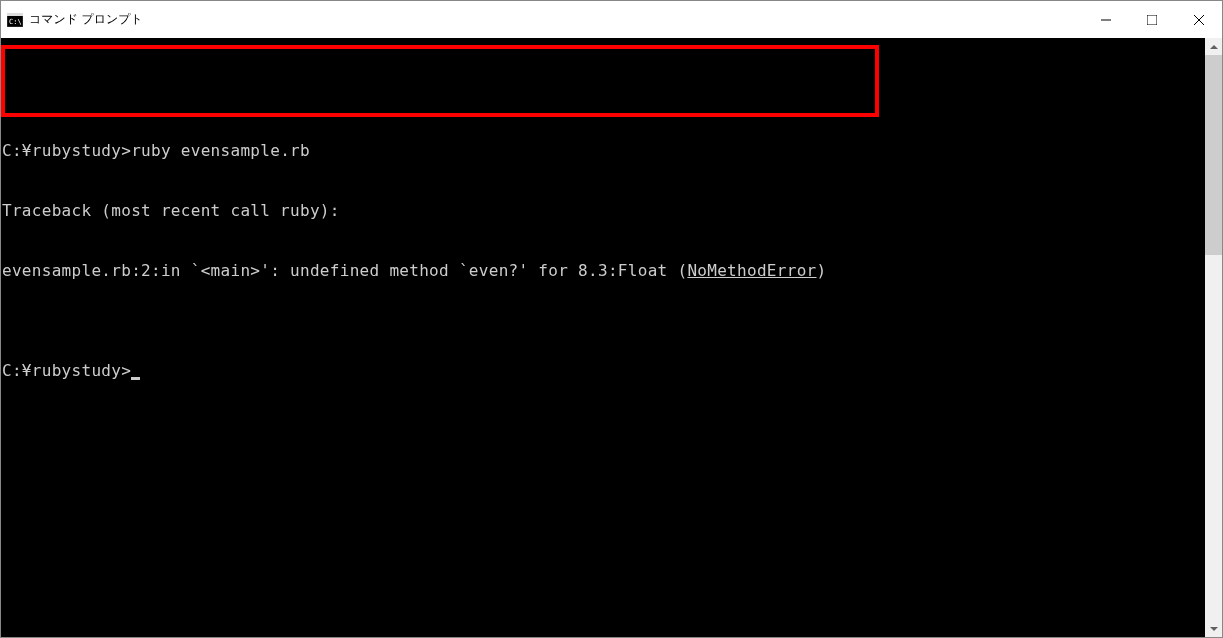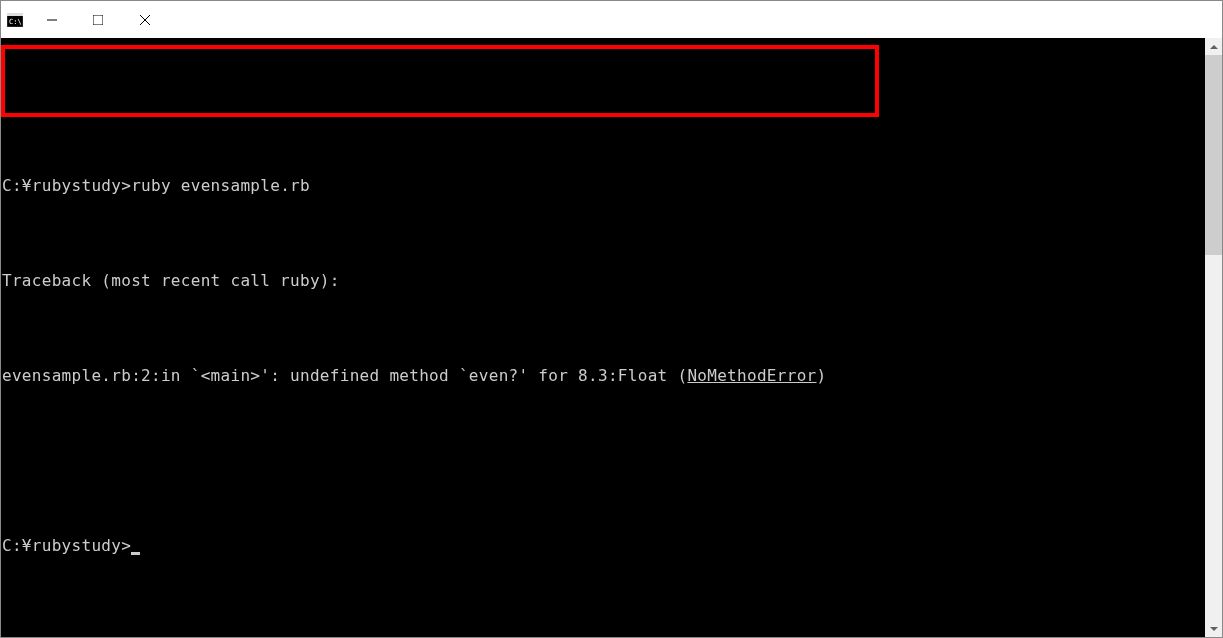--- a/index.html
+++ b/index.html
@@ -88,21 +88,20 @@
       color: #cccccc;
       font-family: 'MS Gothic', 'Consolas', monospace;
       font-size: 16px;
       line-height: 20px;
       white-space: pre;
       padding-left: 1px;
       letter-spacing: 0.3px;
     }
     .terminal-line {
       display: block;
-      margin-top: 35px;
     }
     .underline {
       text-decoration: underline;
     }
     .cursor {
       display: inline-block;
       width: 9px;
       height: 3px;
       background: #cccccc;
       vertical-align: bottom;
@@ -146,20 +145,21 @@
 
 <div class="window">
   <div class="titlebar">
     <div class="titlebar-icon">
       <svg viewBox="0 0 16 14">
         <rect x="0" y="0" width="16" height="14" fill="#000000" stroke="#888" stroke-width="0.5"></rect>
         <rect x="0" y="0" width="16" height="3" fill="#dddddd"></rect>
         <text x="2" y="11" font-size="7" fill="#ffffff" font-family="monospace">C:\</text>
       </svg>
     </div>
+    <div class="titlebar-title">コマンド プロンプト</div>
     <div class="titlebar-controls">
       <div class="titlebar-btn">
         <svg width="10" height="10" viewBox="0 0 10 10">
           <line x1="0" y1="5" x2="10" y2="5" stroke="#000" stroke-width="1"></line>
         </svg>
       </div>
       <div class="titlebar-btn">
         <svg width="10" height="10" viewBox="0 0 10 10">
           <rect x="0" y="0" width="10" height="10" fill="none" stroke="#000" stroke-width="1"></rect>
         </svg>

